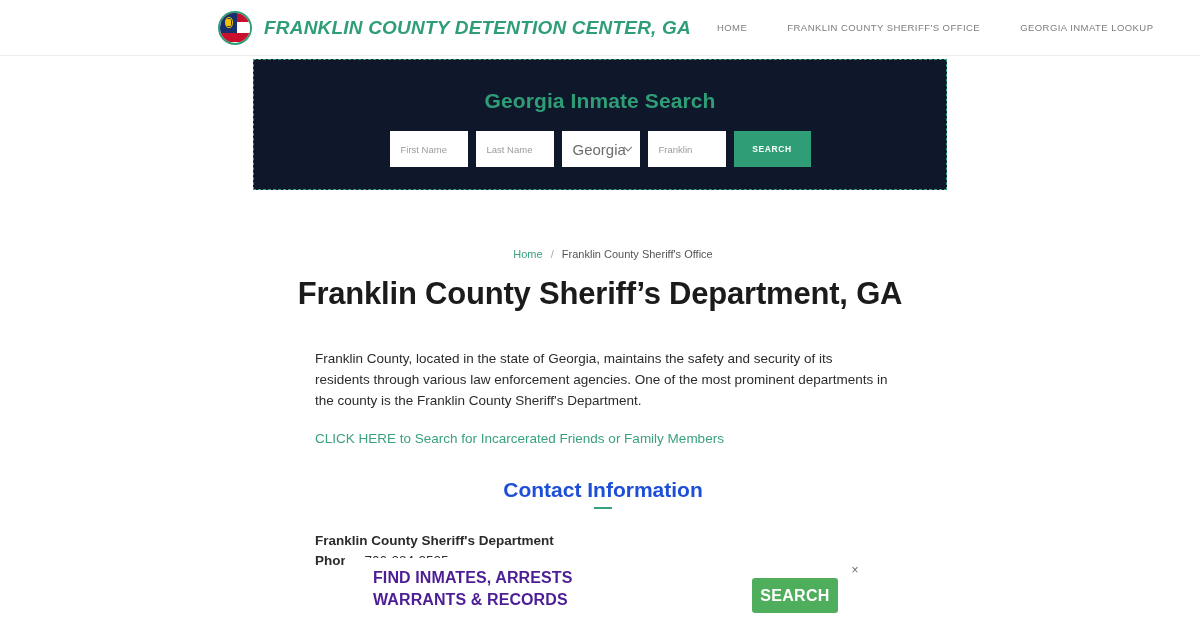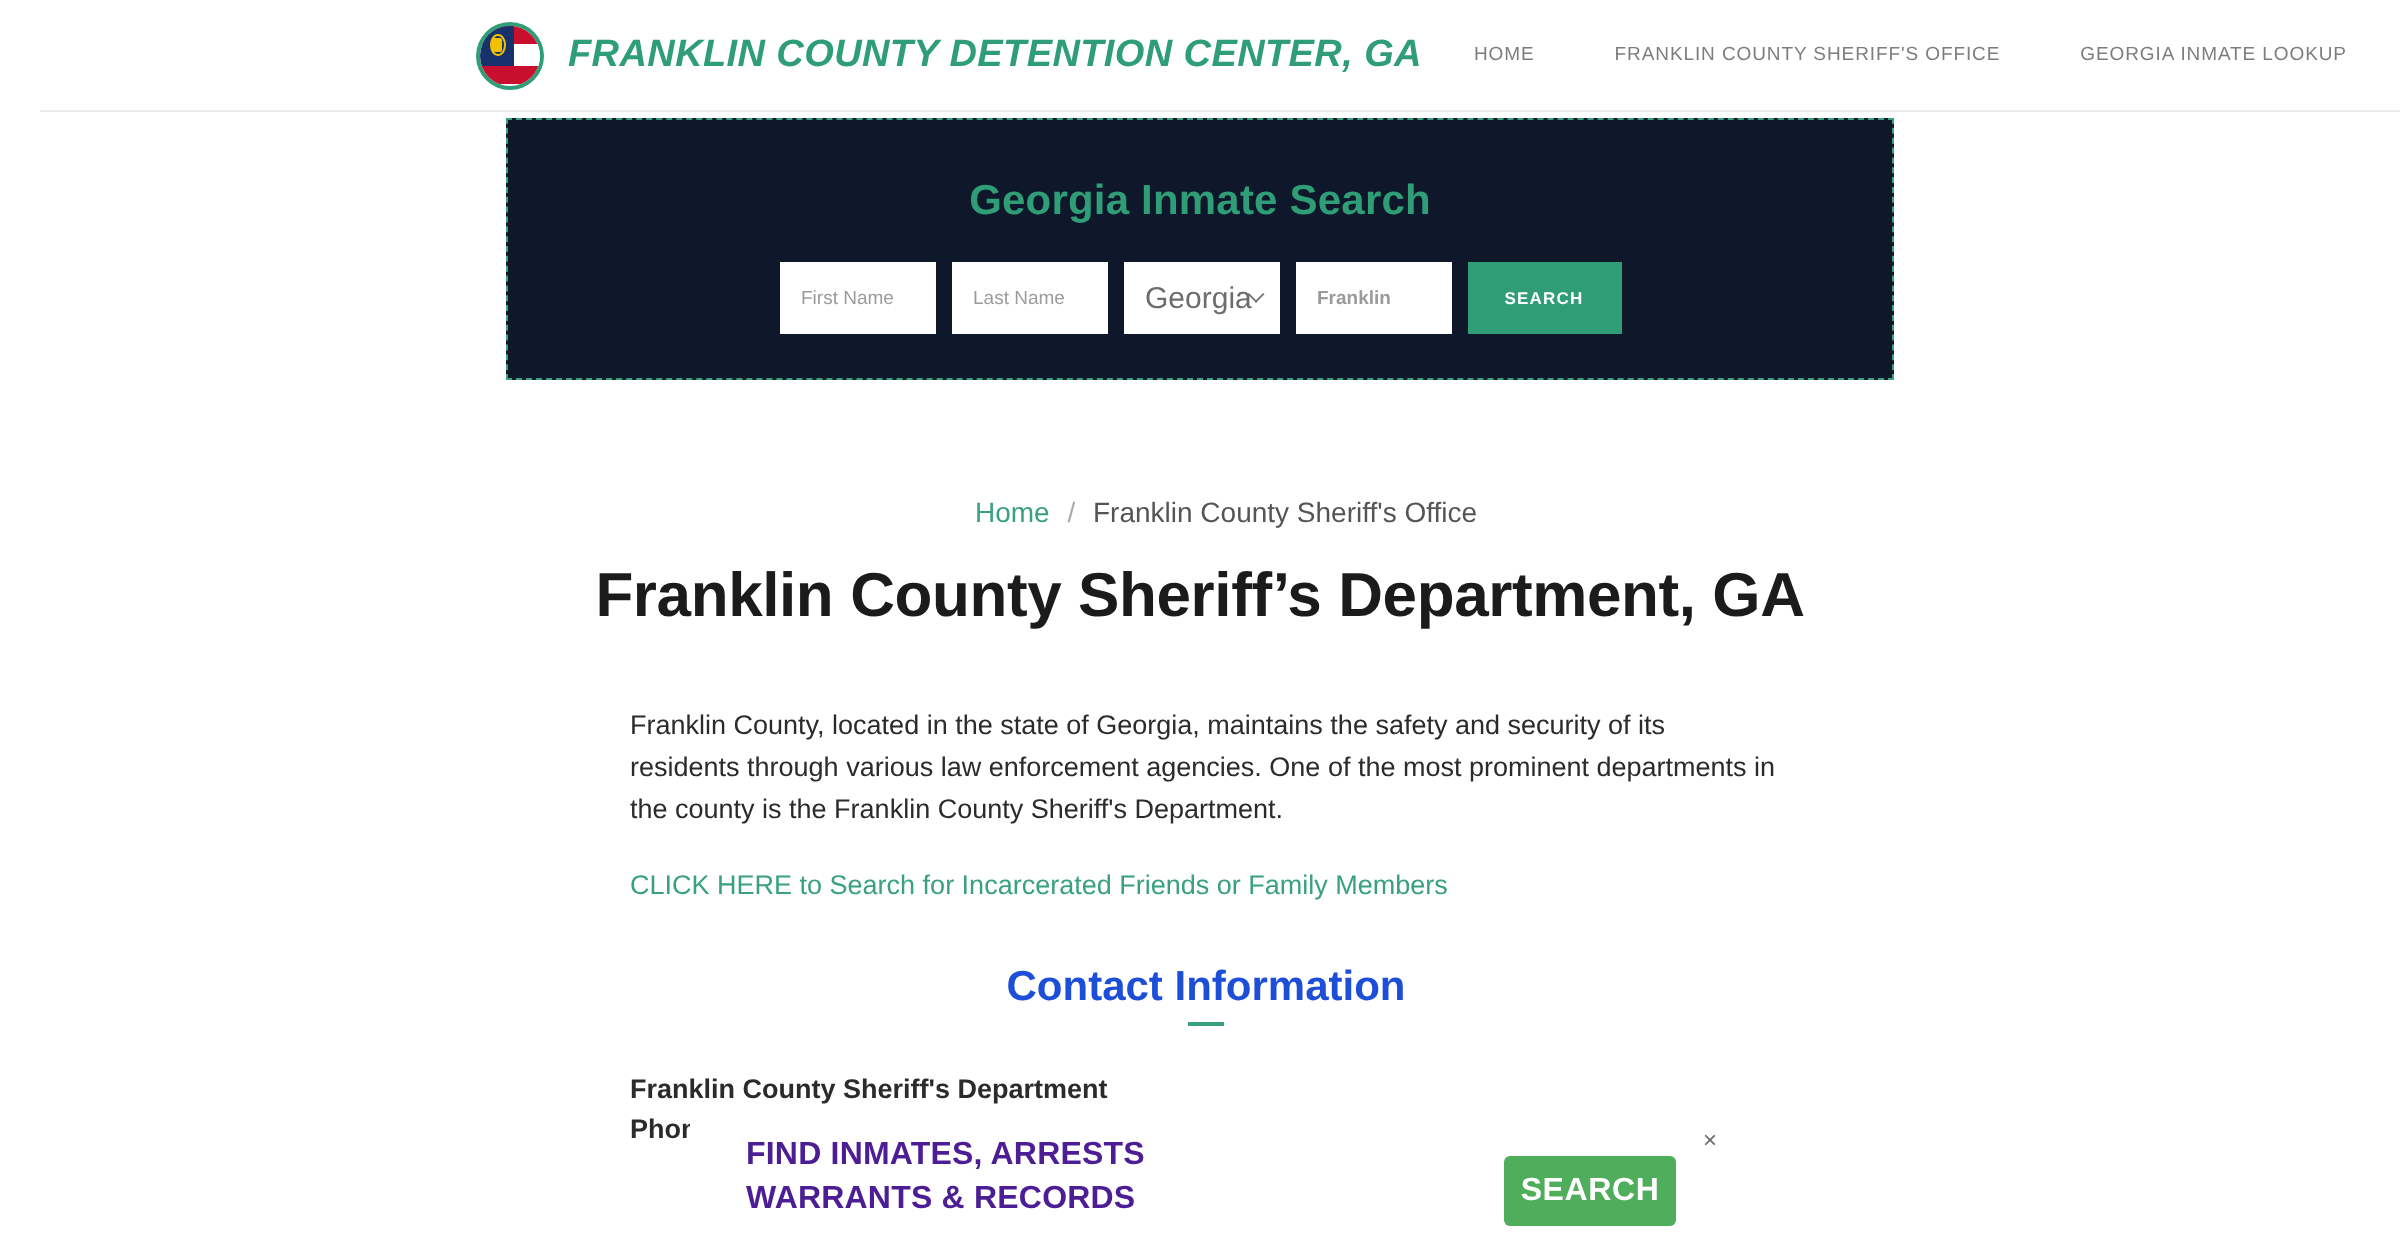--- a/index.html
+++ b/index.html
@@ -16,21 +16,20 @@
   
   .site-header{
     height:56px;
     border-bottom:1px solid #ececec;
     display:flex;
     align-items:center;
     padding-left:218px;
     background:#fff;
     position:relative;
     z-index:5;
-    margin-left:20px;
   }
   .brand{ display:flex; align-items:center; }
   .logo-circle{
     width:34px;height:34px;border-radius:50%;
     background:#2f9e77;
     display:inline-block;position:relative;
     flex:0 0 34px;
     overflow:hidden;
   }
   .logo-circle .flag{
@@ -94,21 +93,21 @@
   }
   .fld{
     width:78px;height:36px;
     background:#fff;border:none;
     font-family:"Liberation Sans", sans-serif;
     font-size:9.5px;color:#333;
     padding:0 11px;
     outline:none;
   }
   .fld::placeholder{color:#9b9b9b;}
-  .fld.wide{width:78px;font-weight:bold;}
+  .fld.wide{width:78px;}
   .sel-wrap{
     width:78px;height:36px;background:#fff;position:relative;
     display:flex;align-items:center;padding:0 11px;
   }
   .sel-wrap .selval{font-size:15px;color:#6d6d6d;}
   .chev{
     position:absolute;right:9px;top:50%;margin-top:-2px;
     width:6px;height:6px;border-right:1.3px solid #777;border-bottom:1.3px solid #777;
     transform:rotate(45deg) translate(-2px,-2px);
   }
@@ -120,21 +119,21 @@
     cursor:pointer;
   }
 
   
   .content{
     position:absolute;
     left:0; top:190px; width:1200px;
   }
   .breadcrumb{
     text-align:center;
-    font-size:14px;
+    font-size:11px;
     color:#555;
     padding-top:58px;
     margin-left:26px;
   }
   .breadcrumb a{color:#3aa17e;text-decoration:none;}
   .breadcrumb .sep{color:#aaa;margin:0 5px;}
 
   h1.page-title{
     text-align:center;
     font-size:31px;

